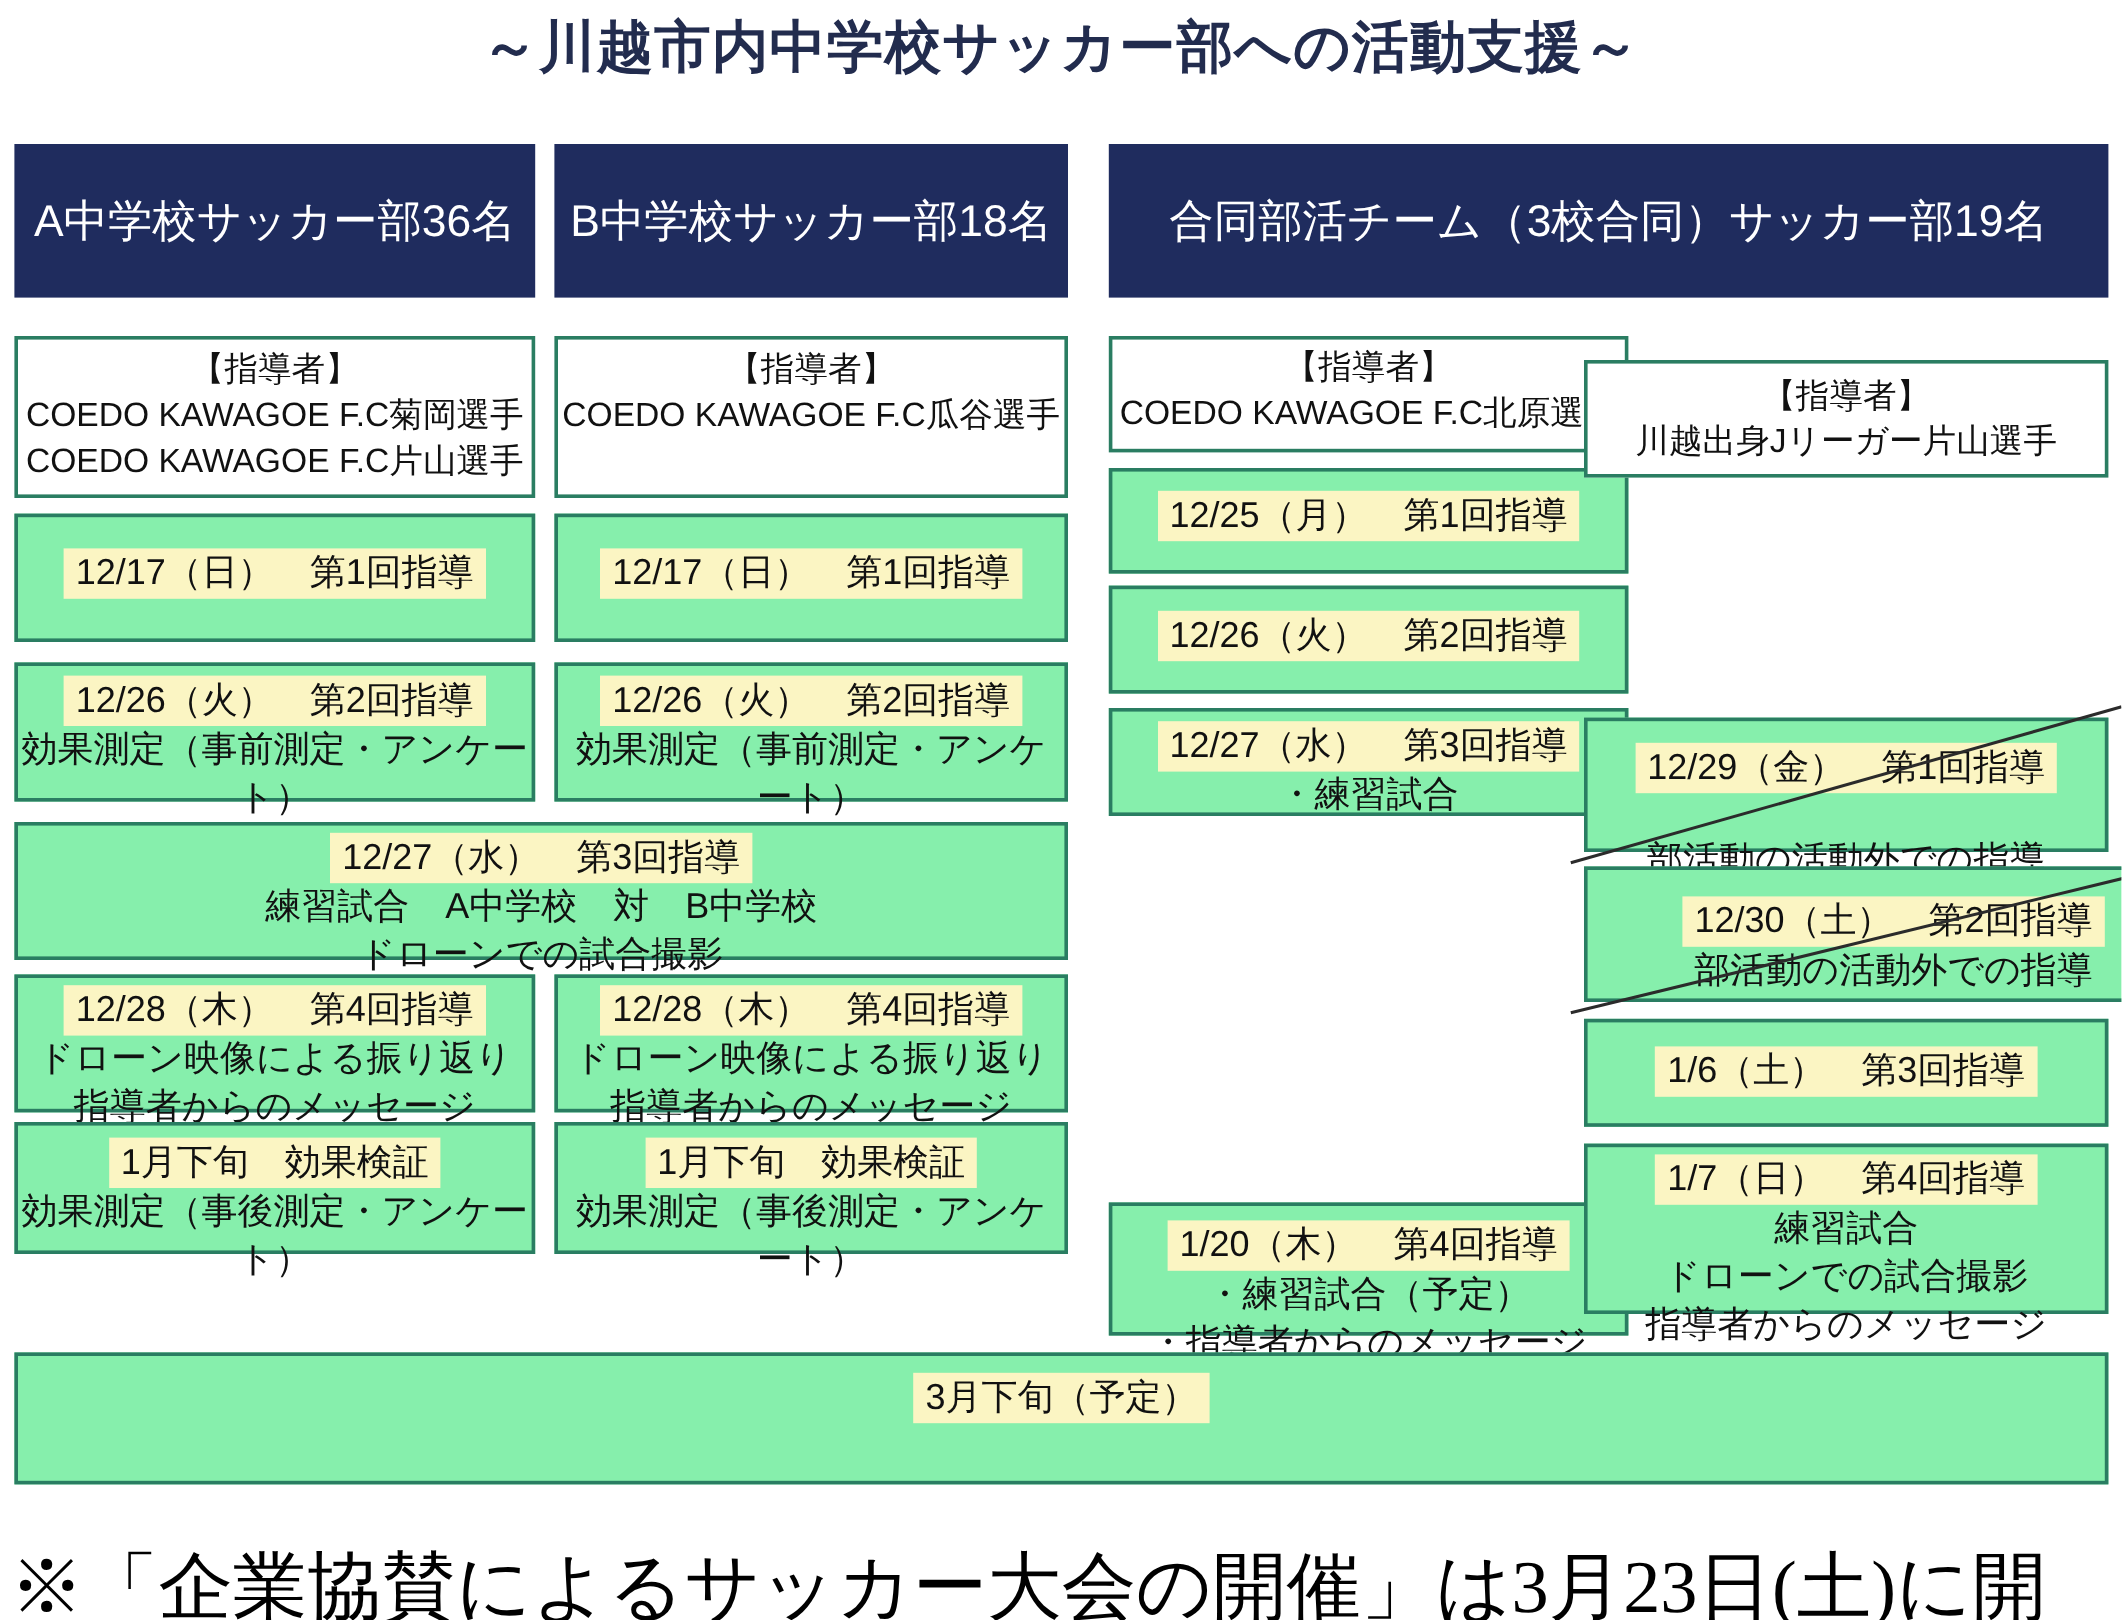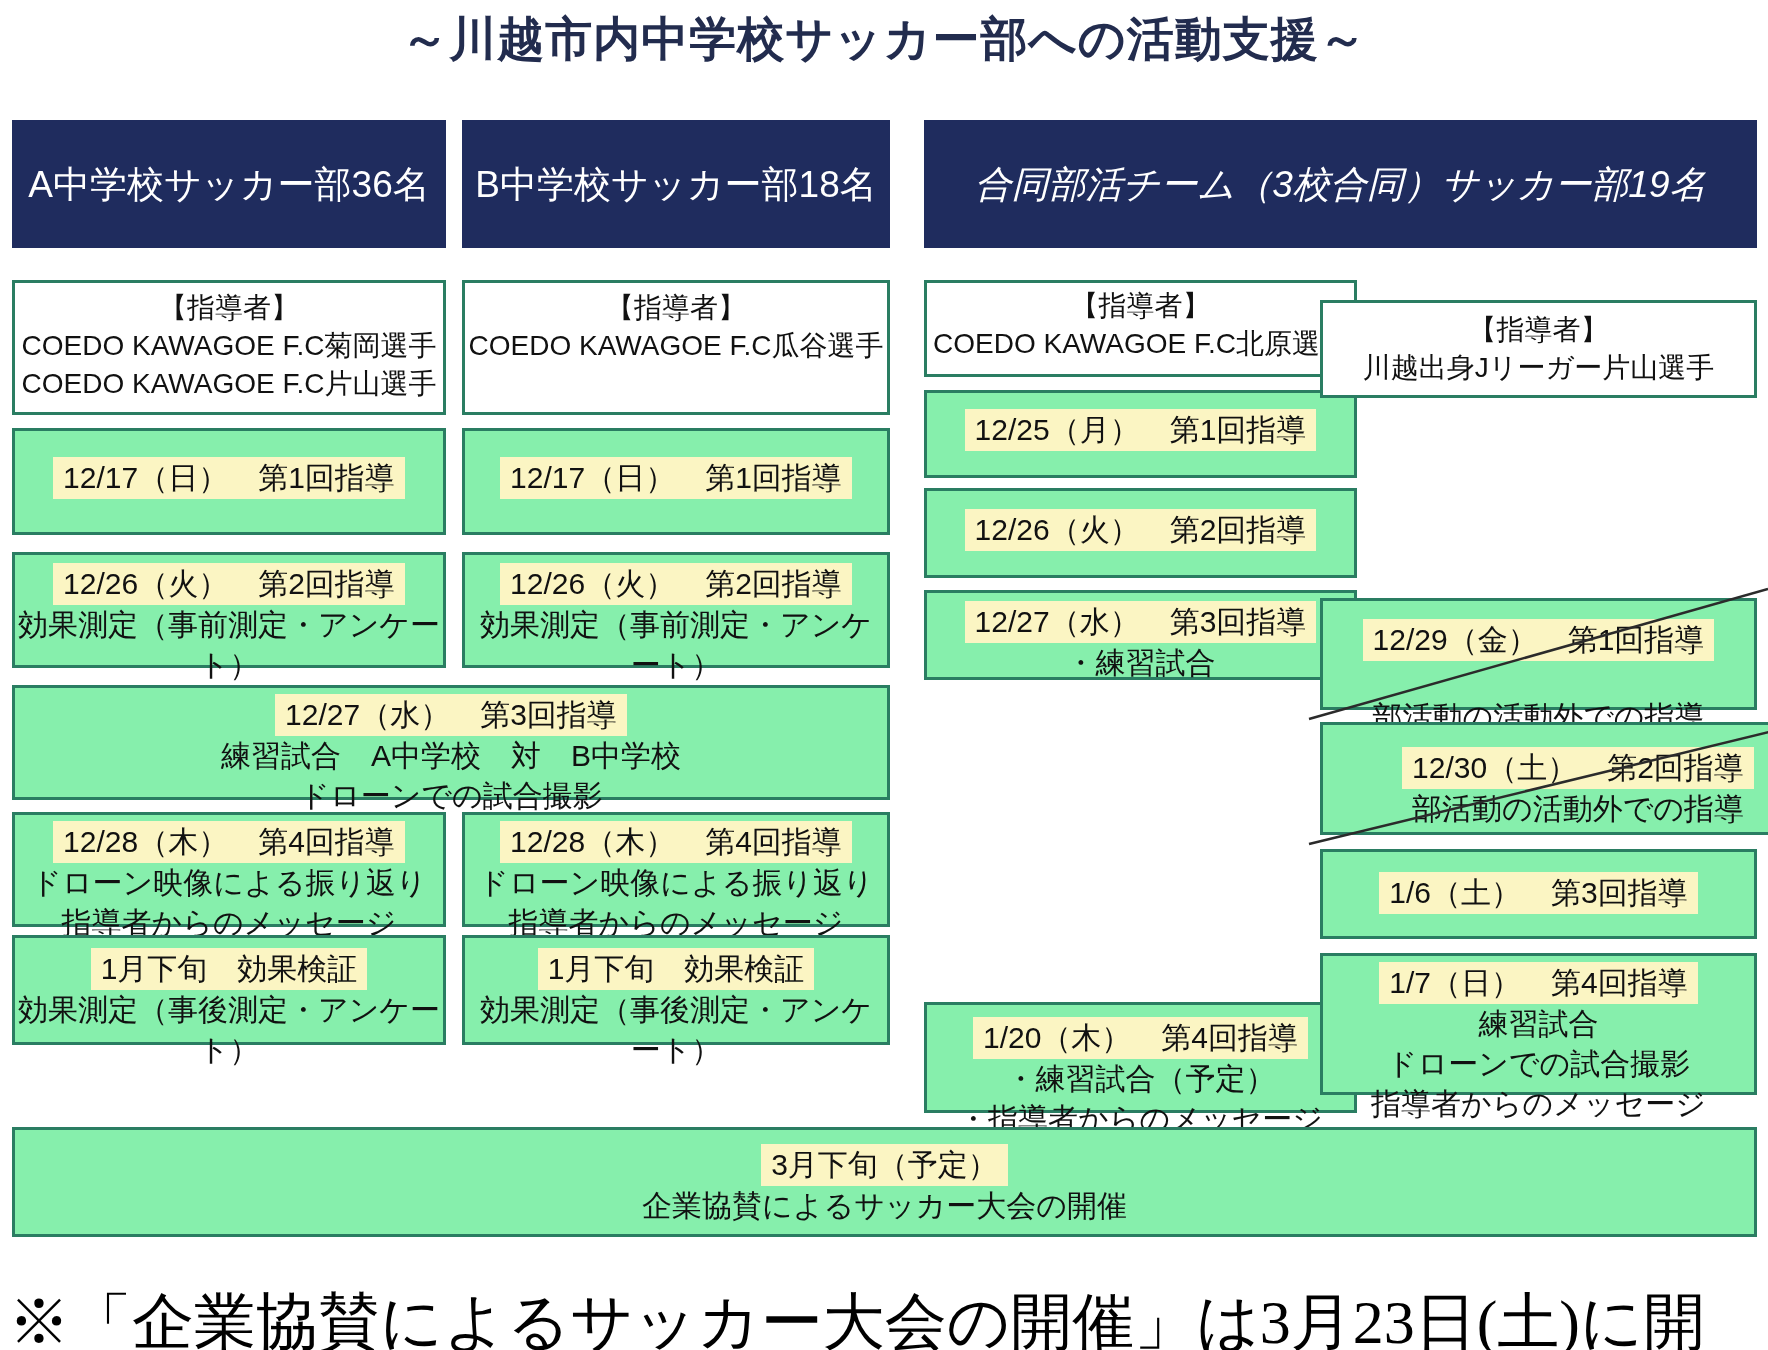--- a/index.html
+++ b/index.html
@@ -44,21 +44,21 @@
   <div class="title">～川越市内中学校サッカー部への活動支援～</div>
 
   <div class="hdr" style="left:12px;top:120px;width:434px;height:128px;">
     <span>A中学校</span>
     <span>サッカー部36名</span>
   </div>
   <div class="hdr" style="left:462px;top:120px;width:428px;height:128px;">
     <span>B中学校</span>
     <span>サッカー部18名</span>
   </div>
-  <div class="hdr" style="left:924px;top:120px;width:833px;height:128px;font-style:italic;">
+  <div class="hdr" style="left:924px;top:120px;width:833px;height:128px;">
     <span>合同部活チーム（3校合同）</span>
     <span>サッカー部19名</span>
   </div>
 
   <div class="box white inst" style="left:12px;top:280px;width:434px;height:135px;padding-top:6px;">
     <span>【指導者】</span>
     <span>COEDO KAWAGOE F.C菊岡選手</span>
     <span>COEDO KAWAGOE F.C片山選手</span>
   </div>
   <div class="box white inst" style="left:462px;top:280px;width:428px;height:135px;padding-top:6px;">
@@ -146,20 +146,19 @@
   <div class="box" style="left:1320px;top:849px;width:437px;height:90px;padding-top:20px;">
     <span class="hl">1/6（土）　第3回指導</span>
   </div>
   <div class="box top2" style="left:1320px;top:953px;width:437px;height:142px;padding-top:6px;">
     <span class="hl">1/7（日）　第4回指導</span>
     <span>練習試合</span>
     <span>ドローンでの試合撮影</span>
     <span>指導者からのメッセージ</span>
   </div>
 
-  <div class="box" style="left:12px;top:1127px;width:1745px;height:110px;padding-top:14px;">
+  <div class="box" style="left:12px;top:1127px;width:1745px;height:110px;padding-top:14px;gap:32px;">
     <span class="hl">3月下旬（予定）</span>
-    <span>企業協賛によるサッカー大会の開催</span>
   </div>
 
   <div class="footnote">※「企業協賛によるサッカー大会の開催」は3月23日(土)に開催済み</div>
 
 </div>
 
 </body></html>

